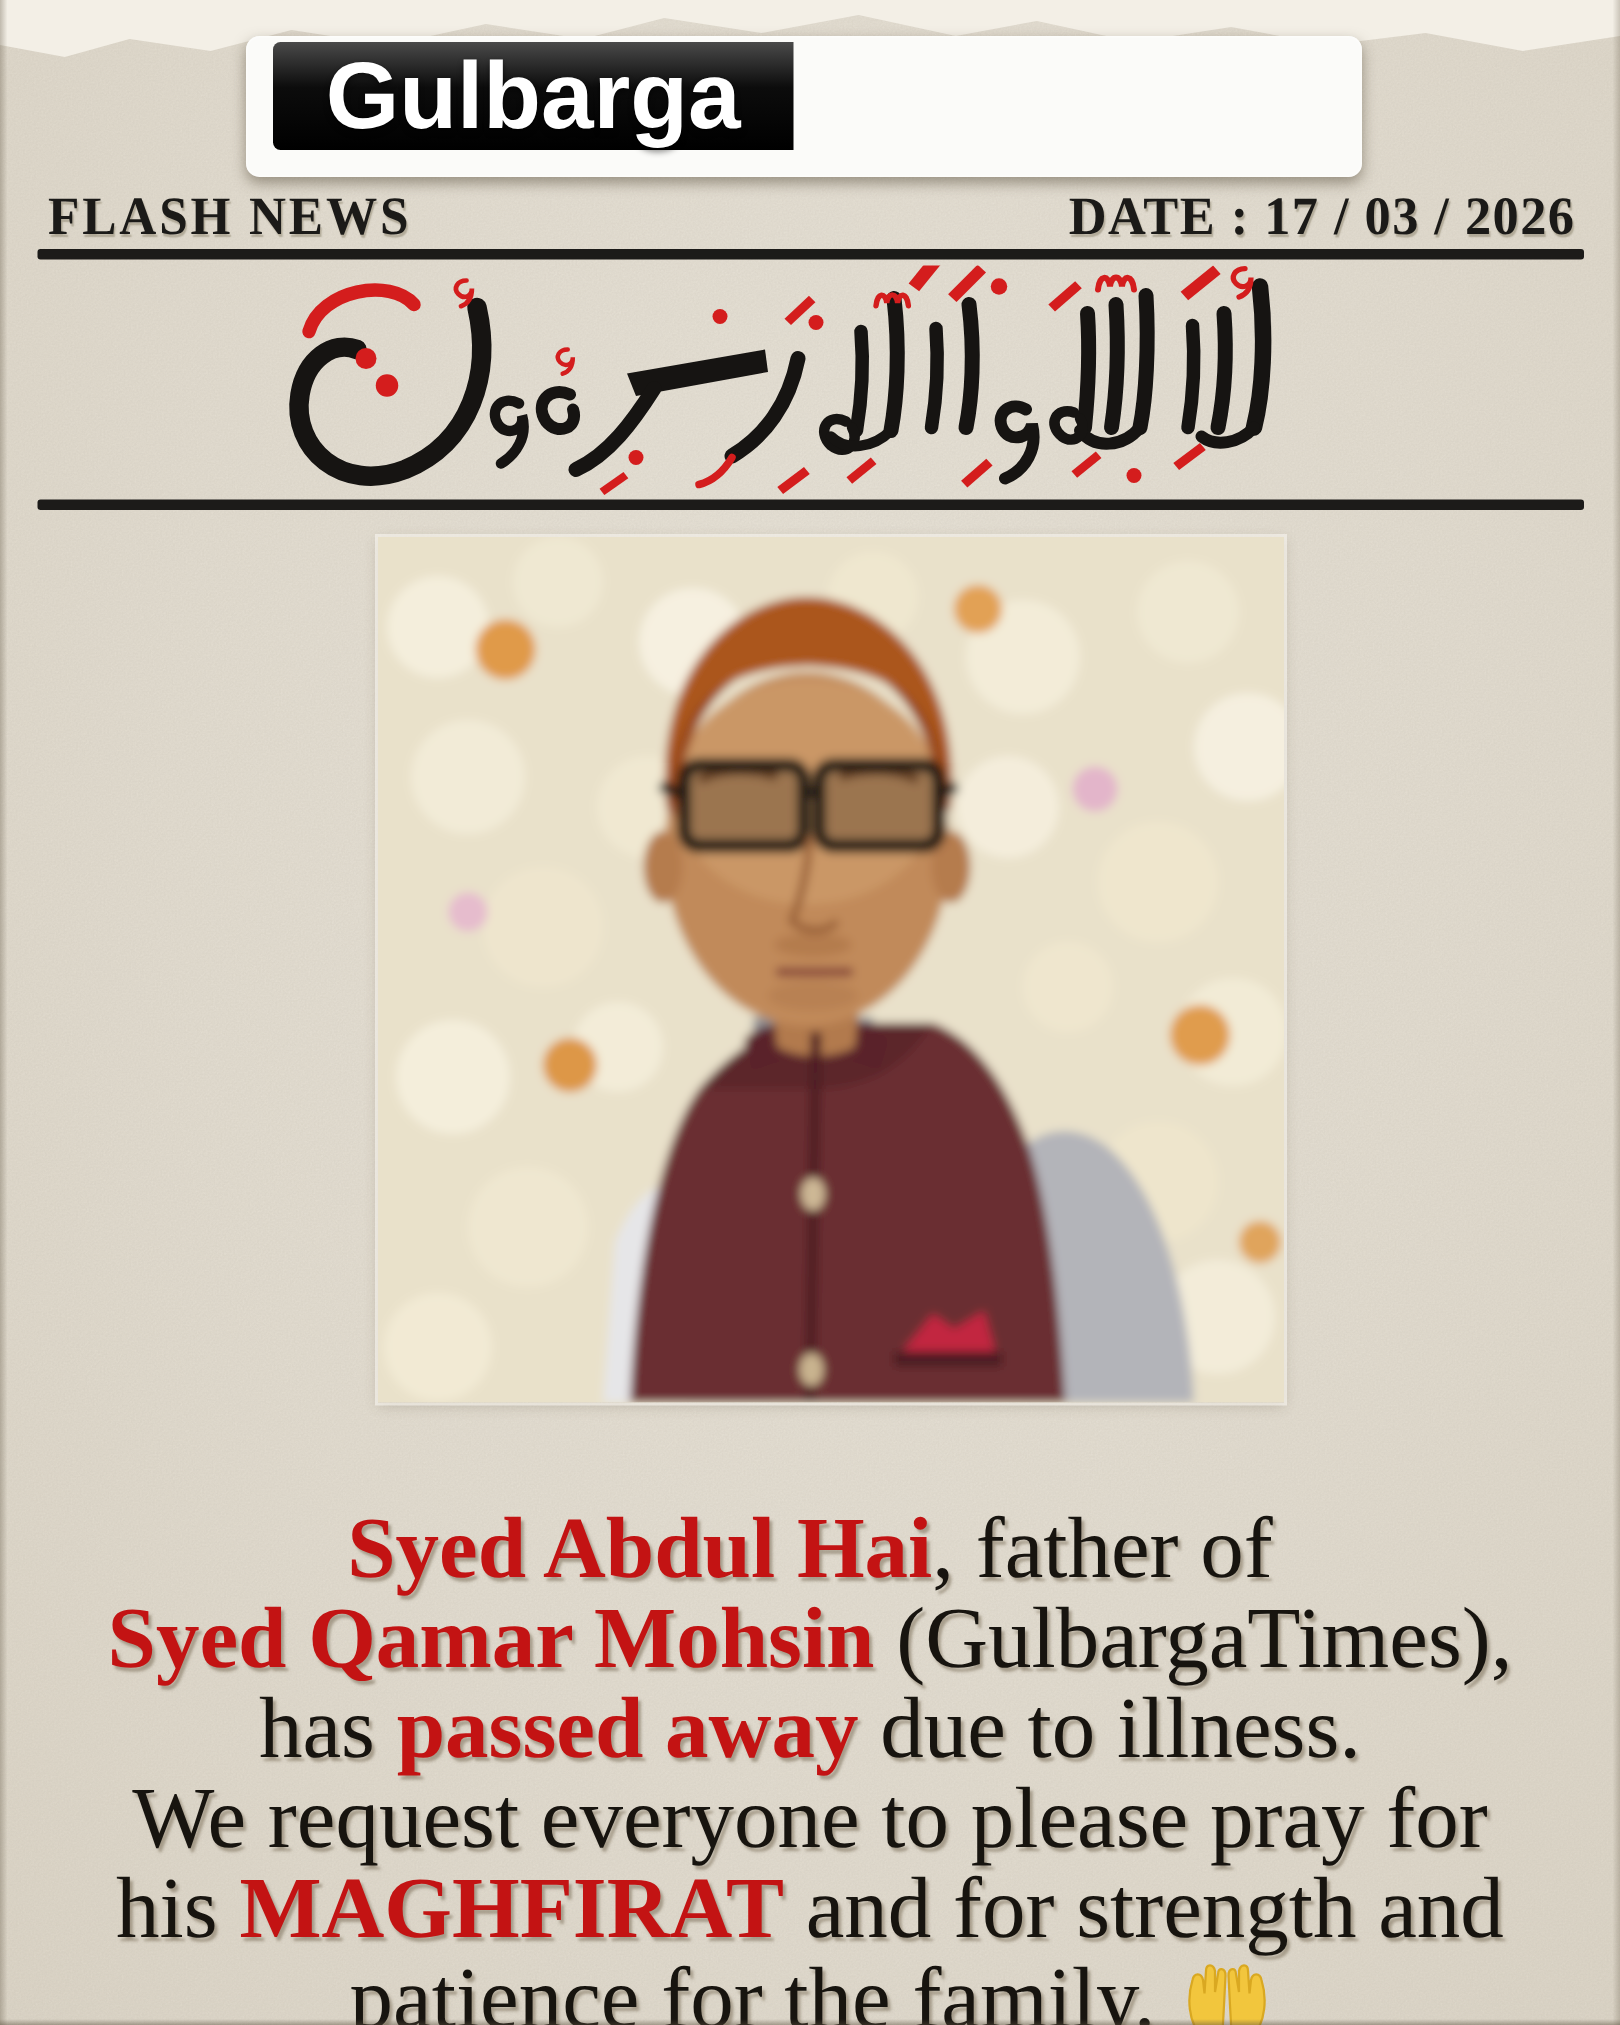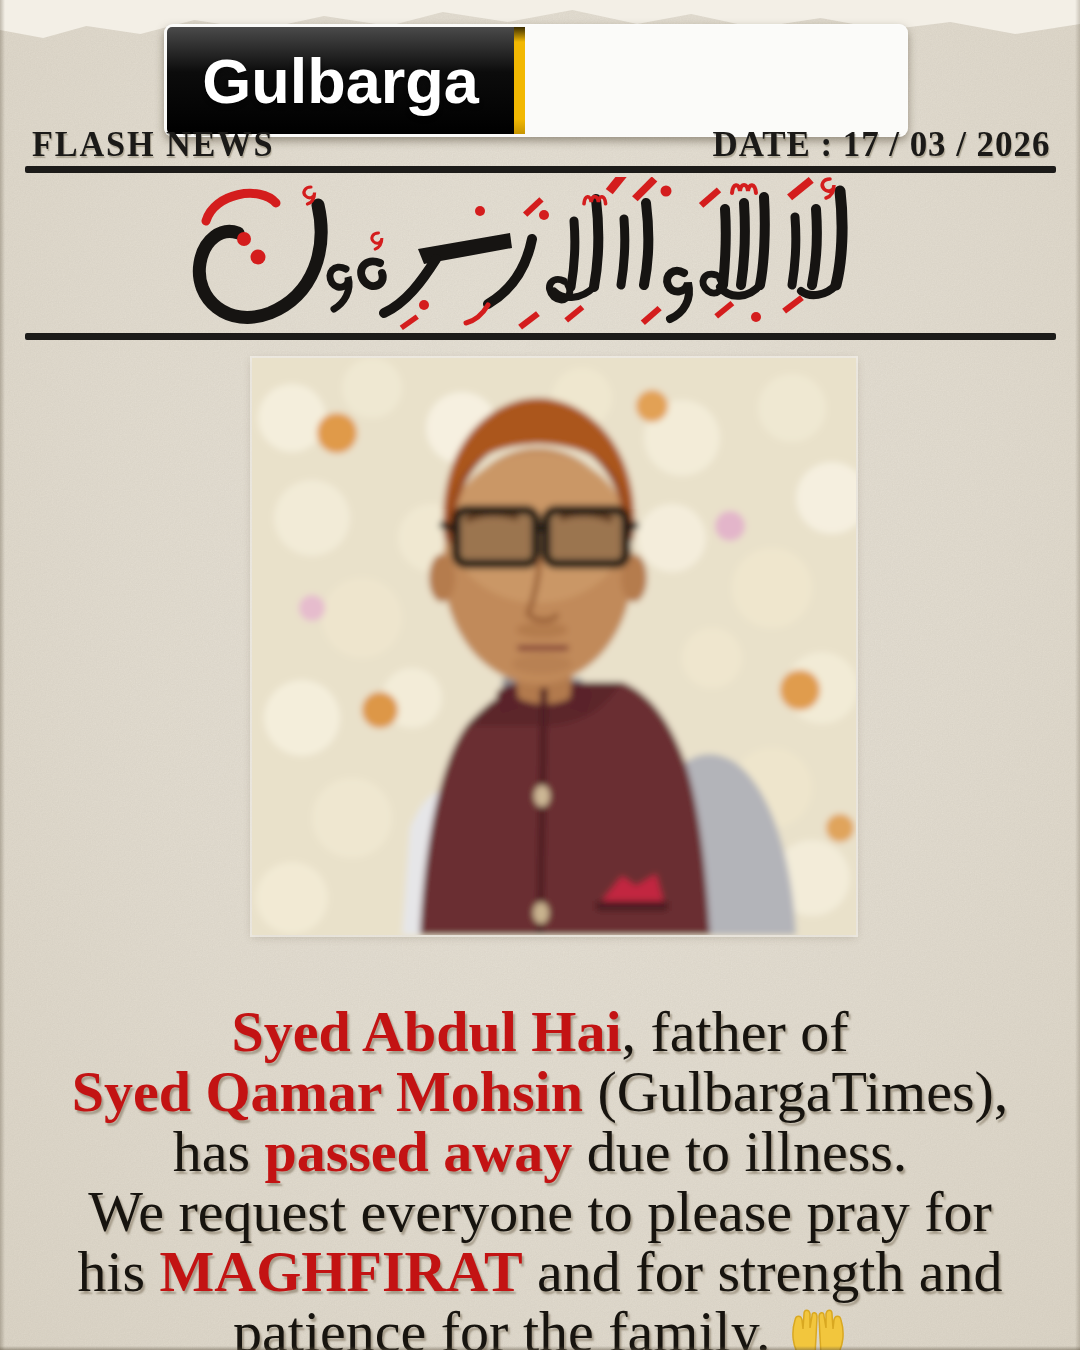--- a/index.html
+++ b/index.html
@@ -13,23 +13,23 @@
     position:absolute;left:0;top:0;right:0;height:48px;background:#f3efe6;
     clip-path:polygon(0 0,100% 0,100% 24px,94% 34px,88% 22px,82% 30px,76% 18px,70% 28px,64% 14px,59% 24px,53% 10px,47% 22px,41% 12px,36% 26px,30% 16px,24% 30px,18% 20px,13% 34px,8% 26px,4% 38px,0 30px);
     filter:drop-shadow(0 3px 2px rgba(95,85,68,.35));
   }
   .edge-l{position:absolute;left:0;top:0;bottom:0;width:5px;background:linear-gradient(90deg,rgba(110,100,82,.38),rgba(110,100,82,0));}
   .edge-r{position:absolute;right:0;top:0;bottom:0;width:5px;background:linear-gradient(270deg,rgba(110,100,82,.30),rgba(110,100,82,0));}
   .edge-b{position:absolute;left:0;right:0;bottom:0;height:4px;background:linear-gradient(0deg,rgba(90,80,62,.45),rgba(90,80,62,0));}
 
   
   .logo-wrap{
-    position:absolute;left:164px;top:24px;width:744px;height:113px;
-    background:#fbfbf9;border-radius:9px;padding:3px;box-sizing:border-box;
-    display:flex;box-shadow:0 4px 9px rgba(80,70,52,.5), inset 0 0 3px #ffffff;
+    position:absolute;left:164px;top:24px;width:744px;height:94px;
+    background:#fbfbf9;border-radius:9px;padding:18px;box-sizing:border-box;
+    display:flex;box-shadow:0 4px 9px rgba(80,70,52,.5), inset 0 0 3px #ffffff;align-items:flex-end;
   }
   .logo-left{
     width:347px;border-radius:5px 0 0 5px;
     background:linear-gradient(180deg,#4a4a4a 0%,#0c0c0c 42%,#000 100%);
     display:flex;align-items:center;justify-content:center;
   }
   .logo-div{width:11px;background:linear-gradient(180deg,#3a2c00 0%,#f2b802 14%,#f2b802 86%,#c79502 100%);}
   .logo-right{
     flex:1;border-radius:0 5px 5px 0;
     background:linear-gradient(180deg,#f4534b 0%,#e02020 38%,#c21414 100%);

